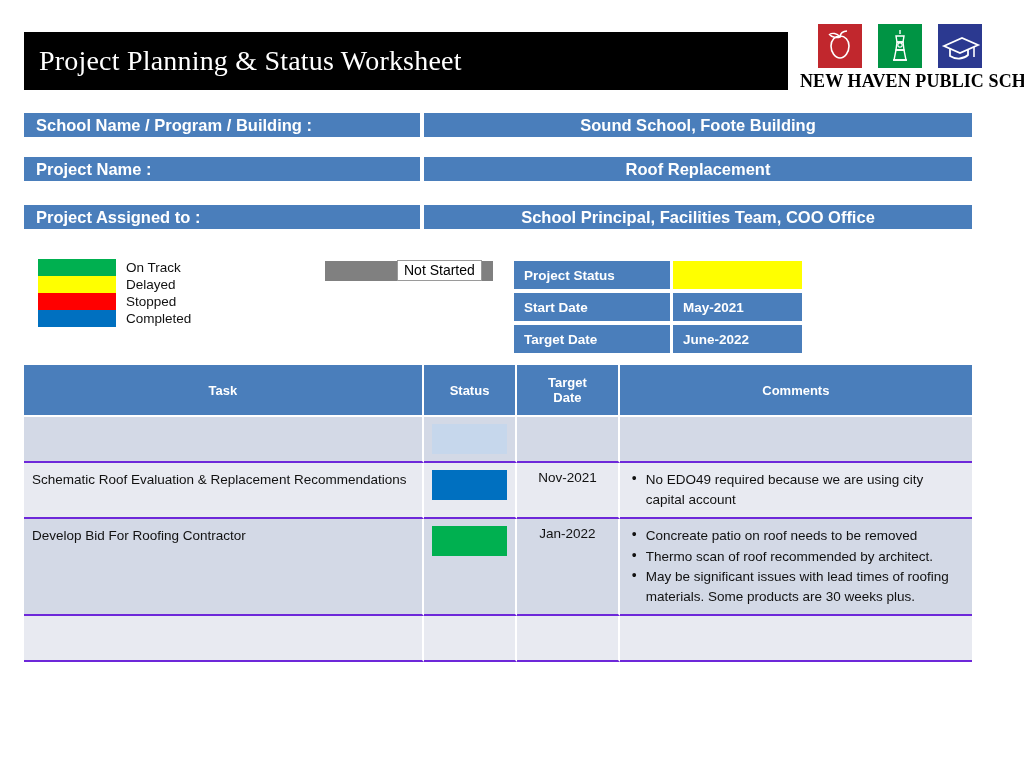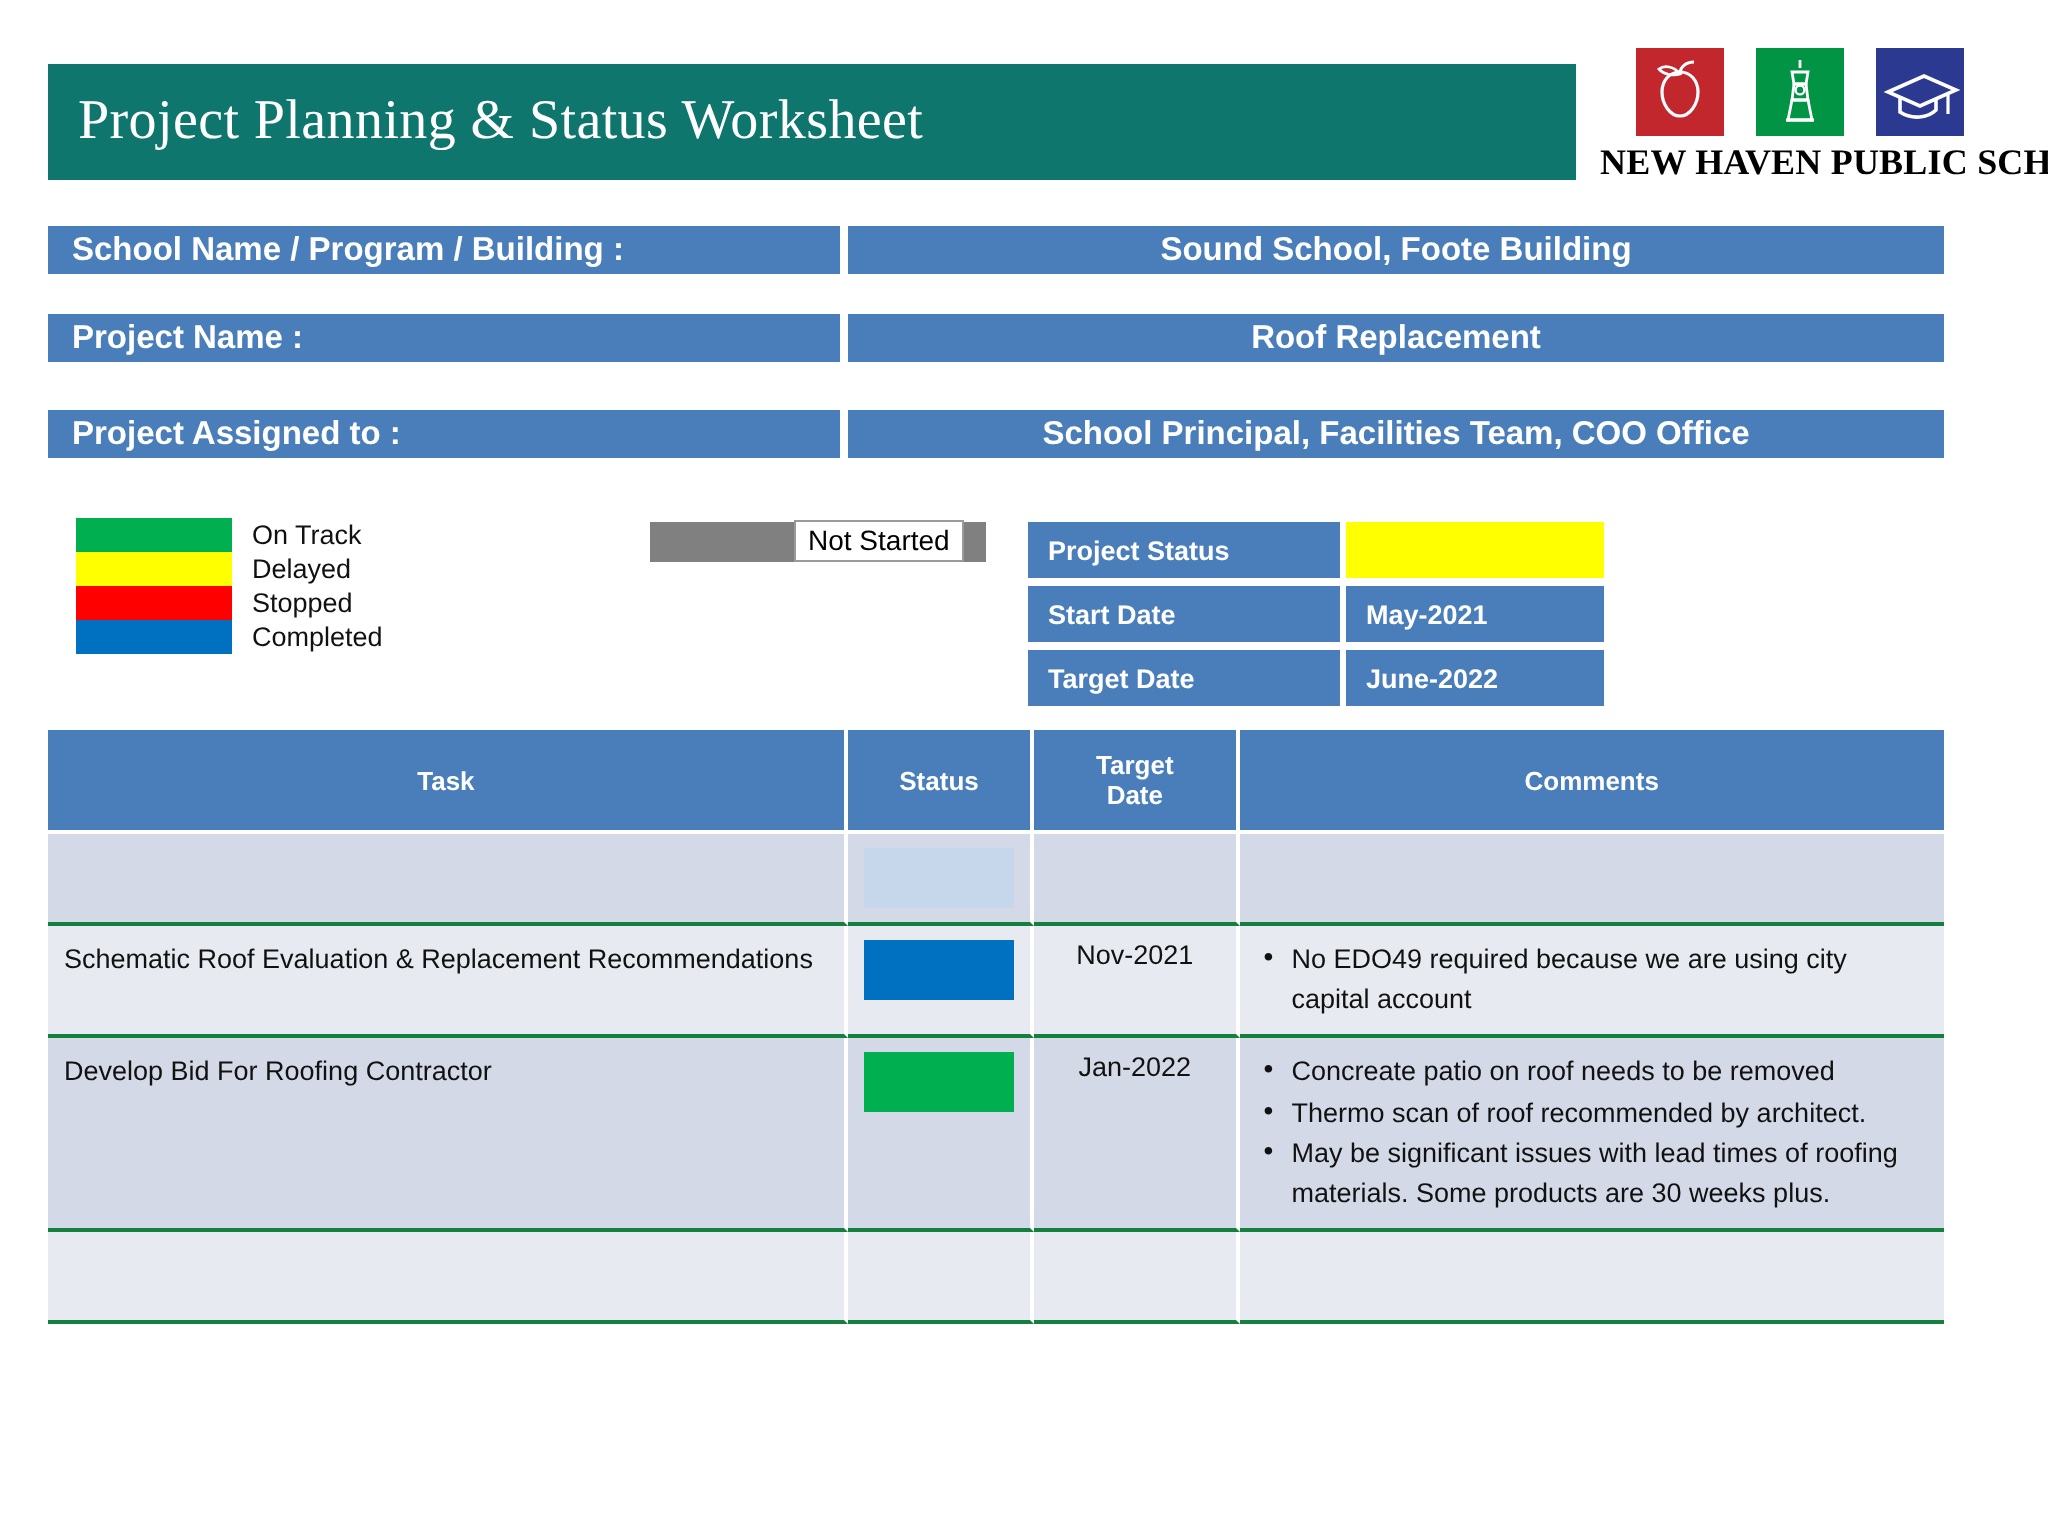--- a/index.html
+++ b/index.html
@@ -15,21 +15,21 @@
     overflow: hidden;
   }
 
   
   #title-bar {
     position: absolute;
     left: 24px;
     top: 32px;
     width: 764px;
     height: 58px;
-    background: #0f766e;
+    background: #000000;
     display: flex;
     align-items: center;
   }
   #title-text {
     color: #ffffff;
     font-family: "Liberation Serif", serif;
     font-size: 28px;
     font-weight: 400;
     letter-spacing: 0.2px;
     padding-left: 15px;
@@ -213,21 +213,21 @@
     border-bottom: 2px solid #ffffff;
     height: 30px;
   }
   #main-table th:last-child { border-right: none; }
   #main-table td {
     font-size: 13.5px;
     color: #111111;
     vertical-align: top;
     padding: 7px 8px;
     border-right: 2px solid #ffffff;
-    border-bottom: 2px solid #15803d;
+    border-bottom: 2px solid #6d28d9;
     box-sizing: border-box;
   }
   #main-table td:last-child { border-right: none; }
 
   .col-task   { width: 407px; }
   .col-status { width: 86px;  }
   .col-target { width: 96px;  }
   .col-comments { width: 359px; }
 
   td.cell-task { background: #D3D9E6; }

